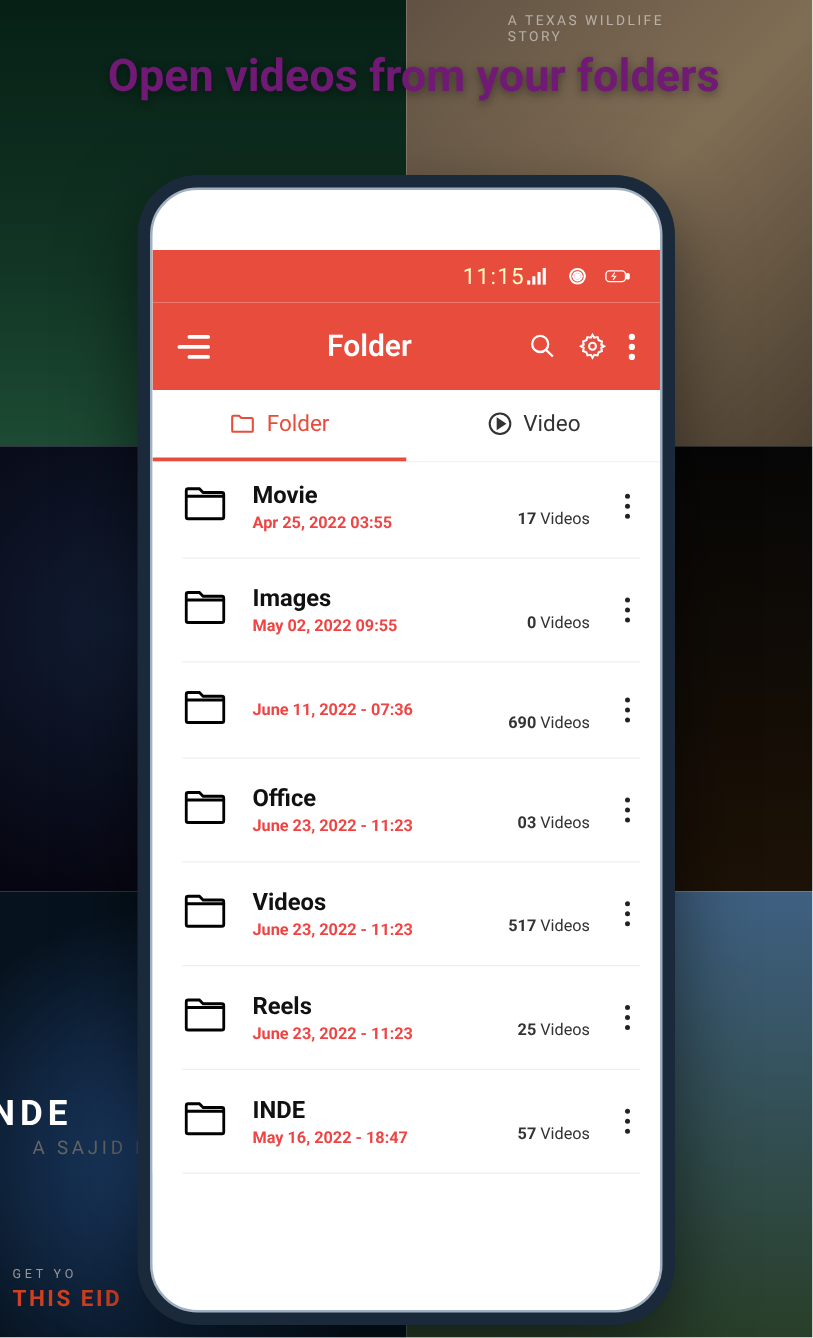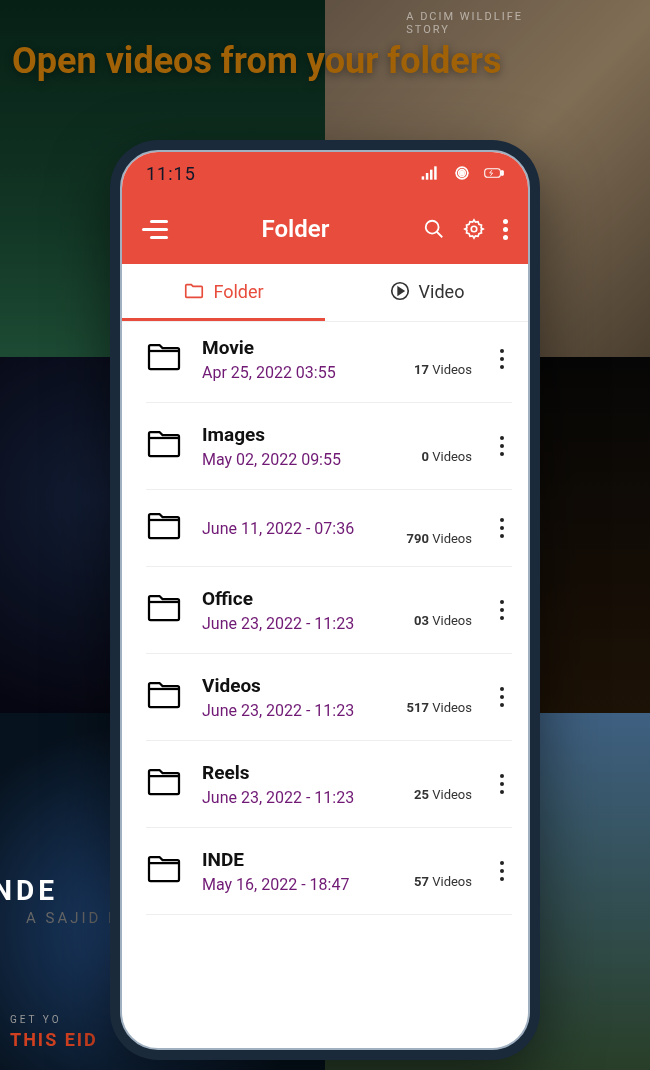--- a/index.html
+++ b/index.html
@@ -48,22 +48,22 @@
     .bg-tile.earth .bg-text.eid { bottom: 20px; left: 10px; font-size: 18px; font-weight: bold; color: #d04020; }
     .bg-tile.earth .bg-text.get { bottom: 45px; left: 10px; font-size: 10px; color: #999; letter-spacing: 3px; }
     .bg-tile.earth .bg-text.sajid { top: 55%; left: 26px; font-size: 15px; color: #666; letter-spacing: 3px; }
 
     
     .banner-heading {
       position: absolute;
       top: 40px;
       left: 0;
       right: 0;
-      text-align: left;
-      color: #a16207;
+      text-align: center;
+      color: #701a75;
       font-size: 36px;
       font-weight: 700;
       z-index: 5;
       text-shadow: 0 2px 8px rgba(0,0,0,0.4);
       padding-left: 12px;
     }
 
     
     .phone {
       position: absolute;
@@ -87,23 +87,24 @@
       overflow: hidden;
       position: relative;
     }
 
     
     .status-bar {
       background: #e74c3c;
       height: 42px;
       display: flex;
       align-items: center;
-      justify-content: space-between;
+      justify-content: flex-end;
       padding: 0 24px;
-      color: #0f172a;
+      color: #fef9c3;
+      margin-top: 48px;
     }
     .status-time { font-size: 18px; font-weight: 400; letter-spacing: 1px; }
     .status-icons { display: flex; gap: 12px; align-items: center; }
     .status-icons svg { width: 20px; height: 20px; }
 
     
     .app-header {
       background: #e74c3c;
       height: 70px;
       display: flex;
@@ -157,35 +158,35 @@
       align-items: center;
       gap: 20px;
       padding: 20px 0;
       border-bottom: 1px solid #eee;
     }
     .folder-row:first-child { padding-top: 14px; }
     .folder-icon { flex-shrink: 0; }
     .folder-icon svg { width: 36px; height: 32px; }
     .folder-info { flex: 1; min-width: 0; }
     .folder-name { font-size: 19px; font-weight: 700; color: #111; margin-bottom: 4px; }
-    .folder-date { font-size: 16px; color: #701a75; }
+    .folder-date { font-size: 13px; color: #ef4444; font-weight: bold; }
     .folder-count { font-size: 13px; color: #333; white-space: nowrap; margin-top: 20px; }
     .folder-count .num { font-weight: 700; }
     .row-menu { padding: 4px 8px; cursor: pointer; }
     .row-menu .kebab-dots span { background: #222; width: 4px; height: 4px; }
     .row-menu .kebab-dots { gap: 4px; }
 
   </style>
 </head>
 <body>
 
 <div class="bg-collage">
   <div class="bg-tile forest"></div>
   <div class="bg-tile cougar">
-    <div class="bg-text">A DCIM WILDLIFE STORY</div>
+    <div class="bg-text">A TEXAS WILDLIFE STORY</div>
   </div>
   <div class="bg-tile space"></div>
   <div class="bg-tile dark"></div>
   <div class="bg-tile earth">
     <div class="bg-text inde">INDE</div>
     <div class="bg-text sajid">A SAJID NADIA</div>
     <div class="bg-text get">GET YO</div>
     <div class="bg-text eid">THIS EID</div>
   </div>
   <div class="bg-tile nature"></div>
@@ -301,21 +302,21 @@
         </div>
         <div class="folder-row">
     <div class="folder-icon"><svg viewBox="0 0 24 20" fill="none" stroke="#000" stroke-width="1.5">
   <path d="M2 3a1 1 0 0 1 1-1h6l2 2h10a1 1 0 0 1 1 1v12a1 1 0 0 1-1 1H3a1 1 0 0 1-1-1z"></path>
   <line x1="2" y1="6" x2="22" y2="6"></line>
 </svg></div>
     <div class="folder-info">
       <div class="folder-date">June 11, 2022 - 07:36</div>
     </div>
     <div class="folder-count">
-      <span class="num">790</span> Videos
+      <span class="num">690</span> Videos
     </div>
     <div class="row-menu">
       <div class="kebab-dots">
               <span></span>
               <span></span>
               <span></span>
             </div>
     </div>
         </div>
         <div class="folder-row">

